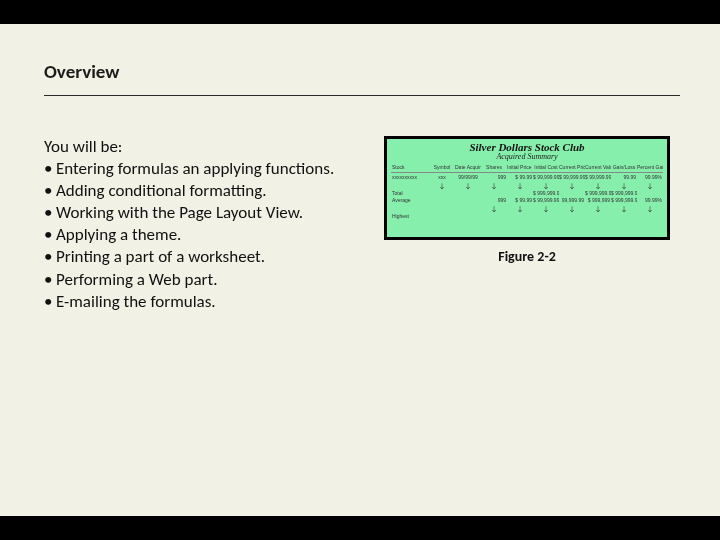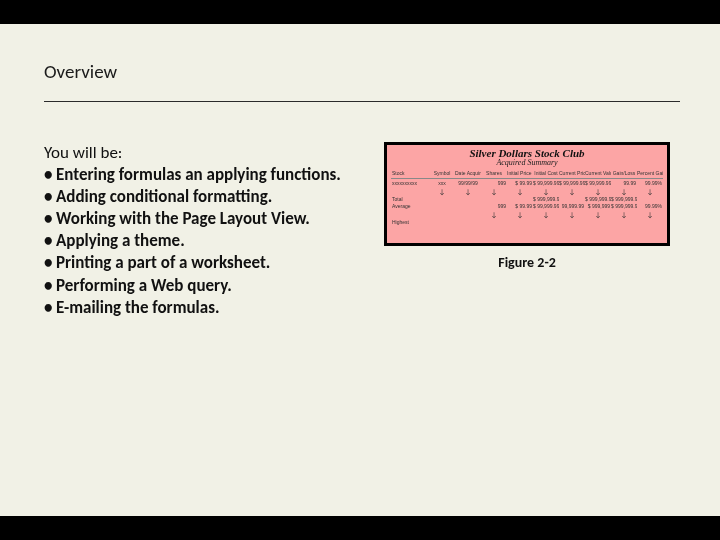--- a/index.html
+++ b/index.html
@@ -21,61 +21,61 @@
     width: 720px; height: 24px;
     background: #000;
   }
   .content {
     position: absolute;
     top: 60px;
     left: 44px;
     right: 40px;
   }
   .title {
-    font-weight: 400;
+    font-weight: 700;
     font-size: 19px;
     color: #1b1b1b;
     padding-bottom: 4px;
-    margin-bottom: 14px;
+    margin-bottom: 8px;
   }
   .rule {
     border: none;
     border-top: 1.5px solid #2b2b2b;
     margin-bottom: 40px;
   }
   .cols {
     display: flex;
     align-items: flex-start;
   }
   .left {
     width: 330px;
     font-size: 17px;
     line-height: 1.3;
     color: #111;
   }
   .lead { margin-bottom: 0; }
-  ul.bullets { list-style: none; font-weight: bold; }
+  ul.bullets { list-style: none; }
   ul.bullets li { position: relative; padding-left: 12px; }
   ul.bullets li::before {
     content: "•";
     position: absolute;
     left: 0;
     top: 0;
   }
   .right {
     flex: 1;
     display: flex;
     flex-direction: column;
     align-items: center;
   }
   .figure {
     width: 286px;
     height: 104px;
     border: 3px solid #000;
-    background: #fca5a5;
+    background: #86efac;
     position: relative;
     overflow: hidden;
   }
   .fig-head {
     text-align: center;
     padding-top: 2px;
   }
   .fig-title {
     font-family: "Times New Roman", serif;
     font-style: italic;
@@ -143,21 +143,21 @@
 
   <div class="cols">
     <div class="left">
       <div class="lead">You will be:</div>
       <ul class="bullets">
         <li>Entering formulas an applying functions.</li>
         <li>Adding conditional formatting.</li>
         <li>Working with the Page Layout View.</li>
         <li>Applying a theme.</li>
         <li>Printing a part of a worksheet.</li>
-        <li>Performing a Web query.</li>
+        <li>Performing a Web part.</li>
         <li>E-mailing the formulas.</li>
       </ul>
     </div>
 
     <div class="right">
       <div class="figure">
         <div class="fig-head">
           <div class="fig-title">Silver Dollars Stock Club</div>
           <div class="fig-sub">Acquired Summary</div>
         </div>

